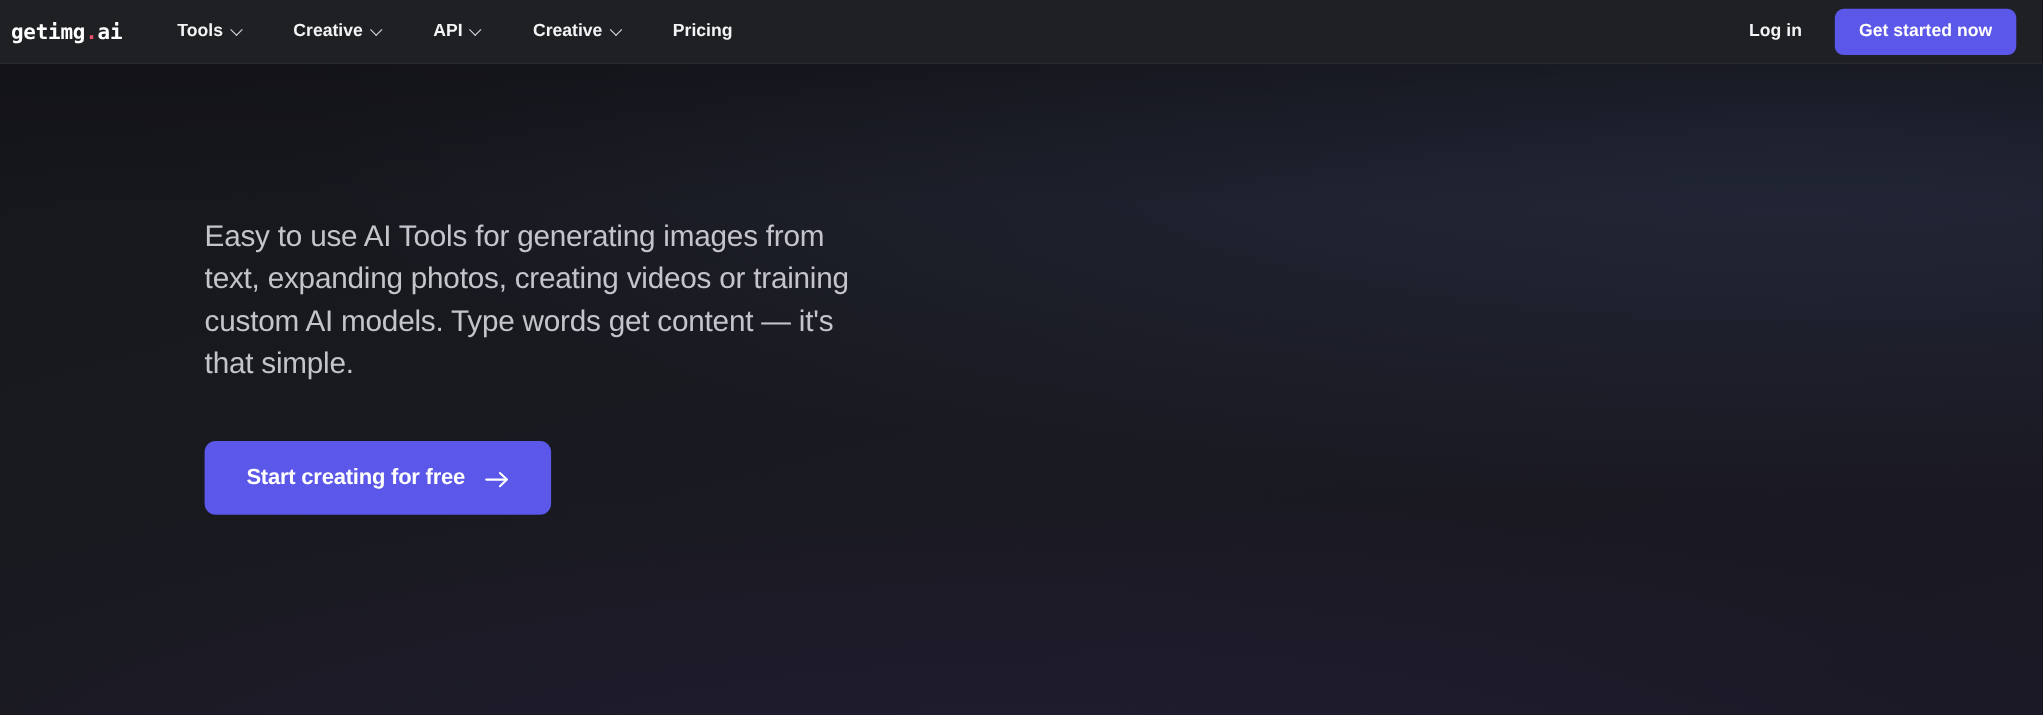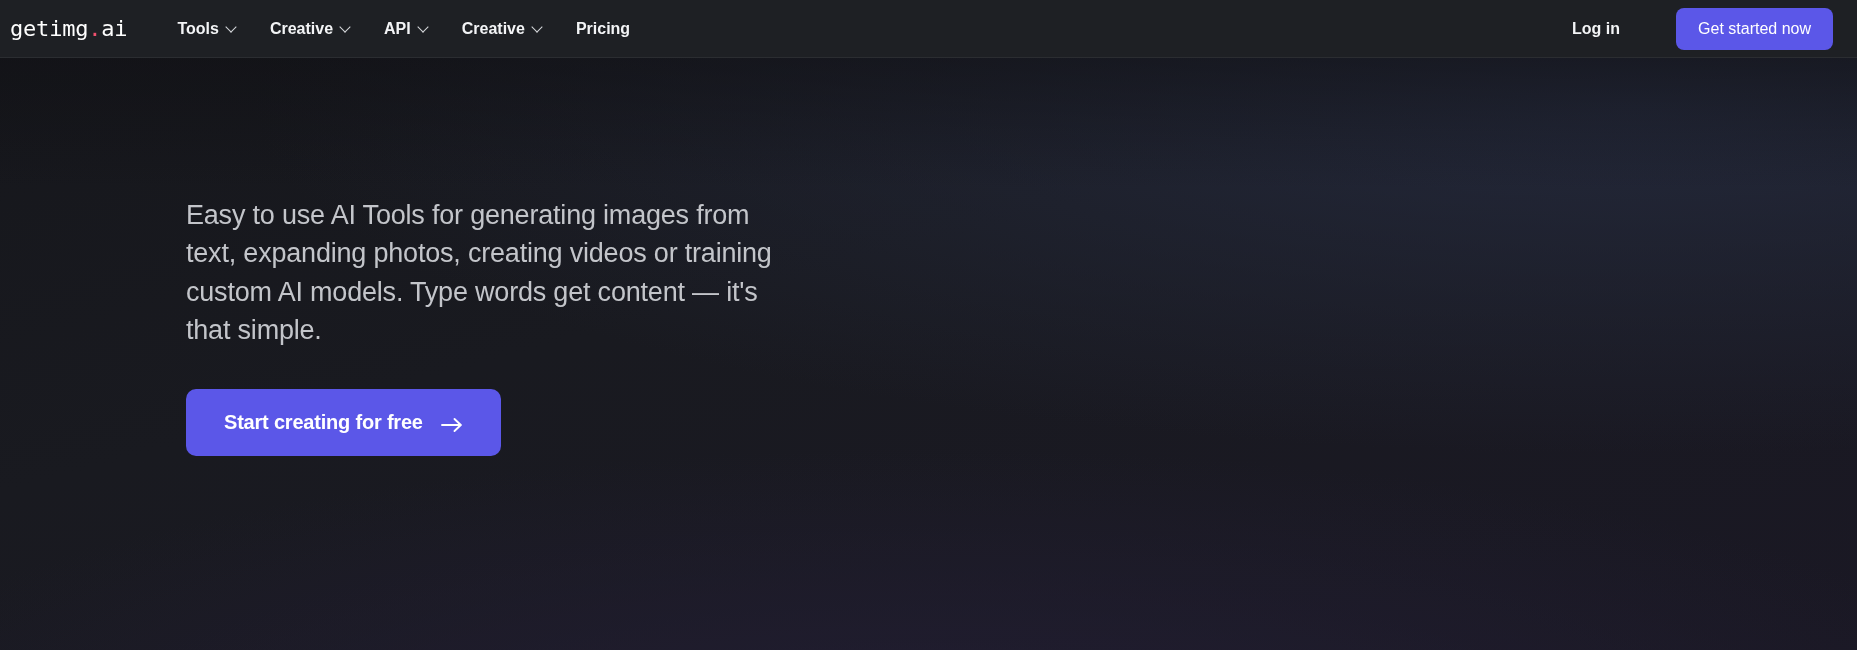--- a/index.html
+++ b/index.html
@@ -18,34 +18,34 @@
     height:58px;
     background:#1e2024;
     border-bottom:1px solid #2b2d31;
     display:flex;
     align-items:center;
     padding:0 24px 0 10px;
     z-index:10;
   }
   .brand {
     font-family:"DejaVu Sans Mono", "Liberation Mono", monospace;
-    font-size:22px;
-    font-weight:400;
+    font-size:19px;
+    font-weight:700;
     color:#ffffff;
     letter-spacing:-0.2px;
     white-space:nowrap;
     user-select:none;
   }
   .brand .dot { color:#f0506e; }
 
   .nav-links {
     display:flex;
     align-items:center;
     margin-left:36px;
-    gap:4px;
+    gap:17px;
   }
   .nav-item {
     display:flex;
     align-items:center;
     gap:8px;
     padding:8px 14px;
     font-size:16px;
     font-weight:600;
     color:#f3f4f6;
     white-space:nowrap;
@@ -66,41 +66,41 @@
     width:7px; height:7px;
     border-right:1.7px solid #d6d8dc;
     border-bottom:1.7px solid #d6d8dc;
     transform:rotate(45deg);
   }
 
   .nav-right {
     margin-left:auto;
     display:flex;
     align-items:center;
+    gap:22px;
   }
   .login-link {
     font-size:16px;
     font-weight:600;
     color:#f3f4f6;
     white-space:nowrap;
     cursor:pointer;
     padding:6px 8px;
   }
   .cta-nav {
     background:#5b57e8;
     color:#ffffff;
     font-size:16px;
-    font-weight:400;
+    font-weight:700;
     border:none;
     border-radius:8px;
     padding:12px 22px;
     cursor:pointer;
     white-space:nowrap;
     font-family:"Liberation Sans", sans-serif;
-    margin-left:48px;
   }
 
   
   .hero {
     position:relative;
     height:592px;
     overflow:hidden;
     background:
       radial-gradient(120% 95% at 88% 8%, #23283a 0%, rgba(35,40,58,0) 62%),
       radial-gradient(95% 80% at 50% 118%, #221e33 0%, rgba(34,30,51,0) 65%),
@@ -148,21 +148,21 @@
     margin-top:48px;
     font-size:27px;
     line-height:1.42;
     font-weight:400;
     color:#c3c5ca;
     max-width:620px;
     letter-spacing:-0.2px;
   }
 
   .cta-hero {
-    margin-top:40px;
+    margin-top:52px;
     display:inline-flex;
     align-items:center;
     gap:18px;
     background:#5b57e8;
     color:#ffffff;
     font-size:20px;
     font-weight:700;
     border:none;
     border-radius:10px;
     padding:22px 38px;

